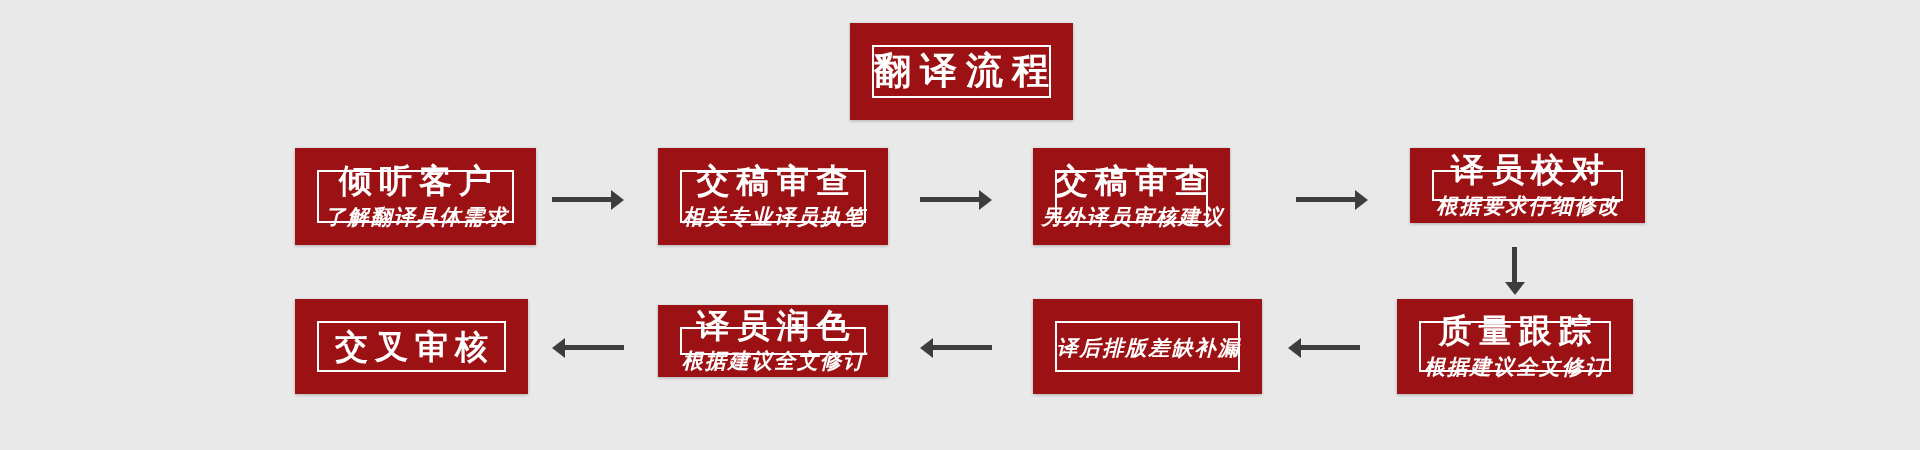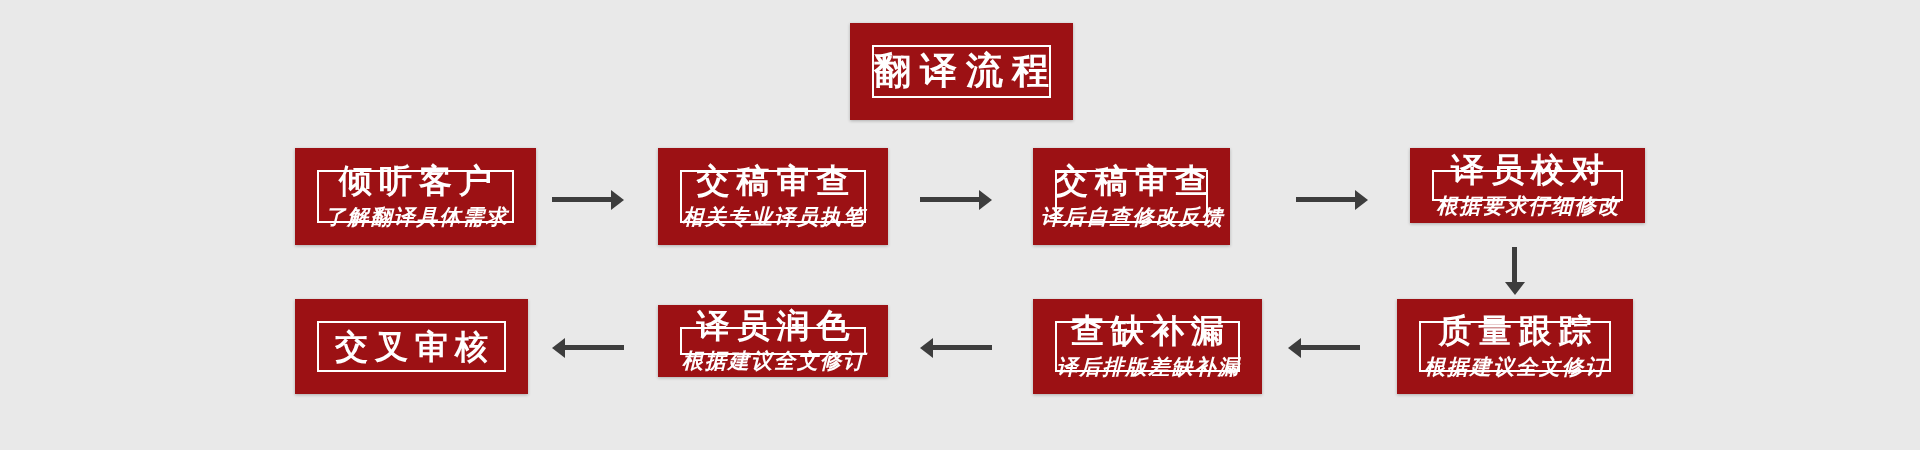--- a/index.html
+++ b/index.html
@@ -108,21 +108,21 @@
   </div>
 
   <div class="arrow arrow-h arrow-right ar2">
     <div class="shaft"></div>
       <div class="head"></div>
   </div>
 
   <div class="rbox b3">
     <div class="inner">
       <div class="main">交稿审查</div>
-      <div class="sub">译后自查修改反馈</div>
+      <div class="sub">另外译员审核建议</div>
     </div>
   </div>
 
   <div class="arrow arrow-h arrow-right ar3">
     <div class="shaft"></div>
       <div class="head"></div>
   </div>
 
   <div class="rbox b4">
     <div class="inner">
@@ -143,21 +143,20 @@
     </div>
   </div>
 
   <div class="arrow arrow-h arrow-left al1">
     <div class="shaft"></div>
       <div class="head"></div>
   </div>
 
   <div class="rbox b6">
     <div class="inner">
-      <div class="main">查缺补漏</div>
       <div class="sub">译后排版差缺补漏</div>
     </div>
   </div>
 
   <div class="arrow arrow-h arrow-left al2">
     <div class="shaft"></div>
       <div class="head"></div>
   </div>
 
   <div class="rbox b7">

